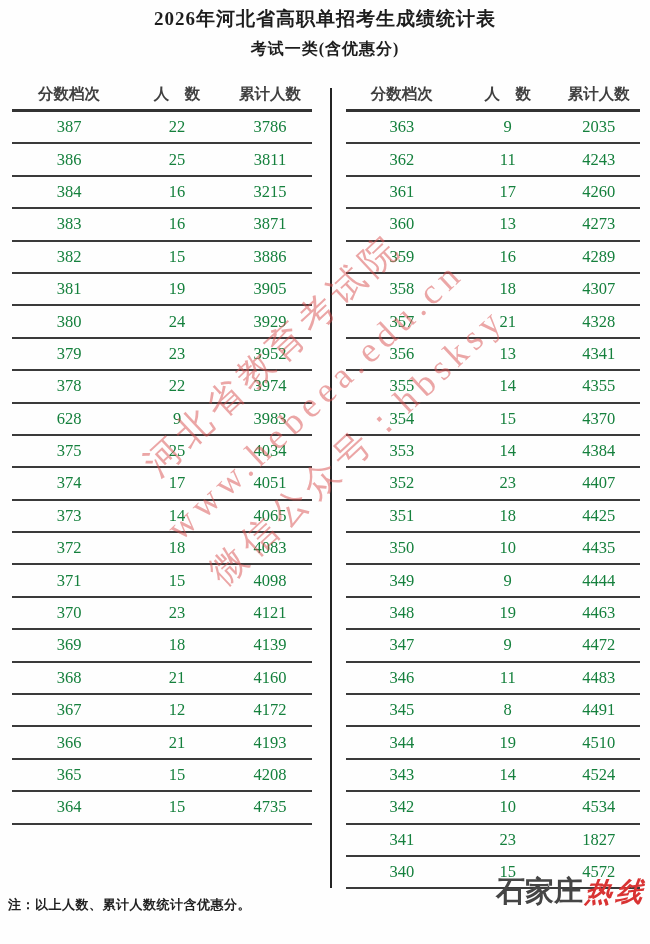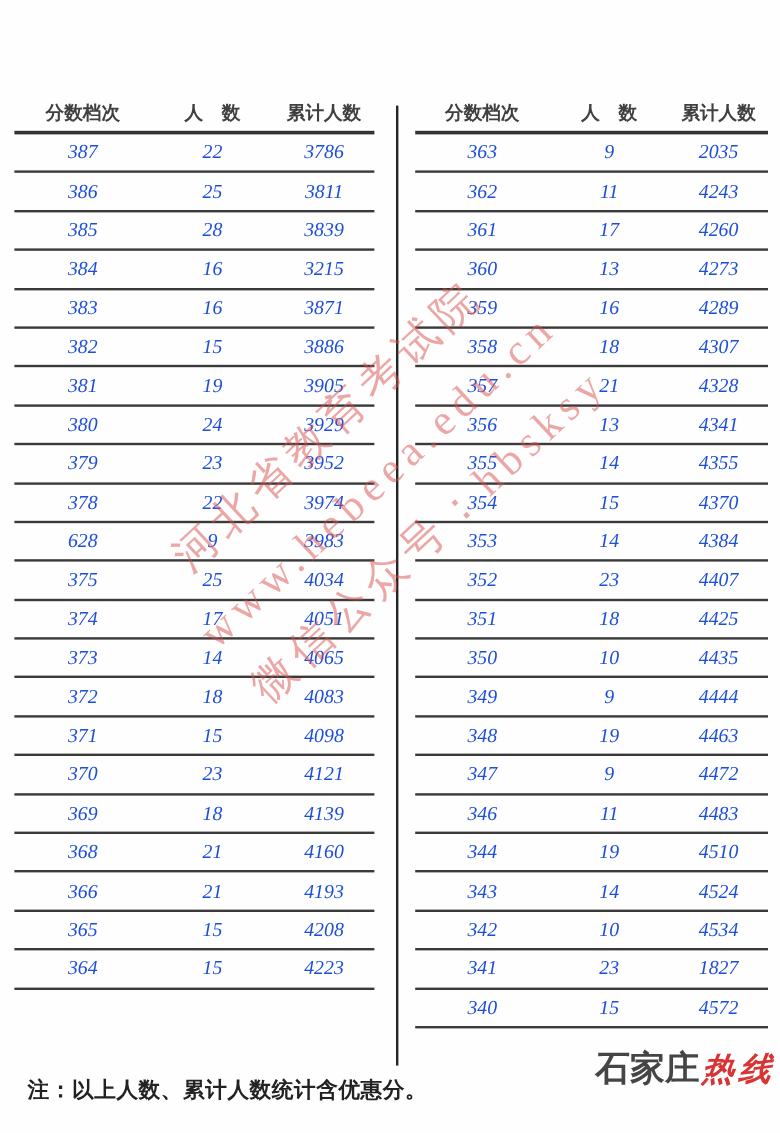--- a/index.html
+++ b/index.html
@@ -23,21 +23,21 @@
   #table-right{left:346px;width:294px;}
 
   .thead{
     display:grid;grid-template-columns:38% 34% 28%;
     padding-bottom:4px;border-bottom:3px solid #333333;
     font-weight:bold;font-size:15.5px;color:#404040;
   }
   .trow{
     display:grid;grid-template-columns:38% 34% 28%;
     height:30.4px;border-bottom:2px solid #3a3a3a;
-    align-items:center;font-size:16.5px;color:#1d4ed8;font-style:italic;
+    align-items:center;font-size:16.5px;color:#15803d;
   }
   .tcell{text-align:center;white-space:nowrap;}
 
   .col-divider{
     position:absolute;left:330px;top:88px;width:2px;height:800px;
     background:#242424;
   }
 
   .watermark{
     position:absolute;left:35px;top:160px;width:560px;height:480px;
@@ -45,21 +45,21 @@
     transform:rotate(-43deg);pointer-events:none;z-index:4;
   }
   .wm-line{
     font-size:36px;line-height:62px;letter-spacing:6px;white-space:nowrap;
     color:#d95050;opacity:0.5;font-family:"Liberation Serif",serif;
   }
 
   .footnote{
     position:absolute;left:8px;top:896px;
     font-family:"Liberation Sans","DejaVu Sans",sans-serif;
-    font-size:18px;font-weight:bold;color:#222222;letter-spacing:0.5px;margin-left:15px;
+    font-size:13px;font-weight:bold;color:#222222;letter-spacing:0.5px;
   }
   .page-indicator{
     position:absolute;left:0;right:0;top:920px;text-align:center;
     font-size:13.5px;color:#3a3a3a;letter-spacing:1px;
   }
 
   .logo{
     position:absolute;right:3px;top:876px;text-align:left;z-index:6;
     font-family:"Liberation Sans","DejaVu Sans",sans-serif;white-space:nowrap;
   }
@@ -69,44 +69,41 @@
     display:inline-block;transform:skewX(-8deg);margin-left:2px;
   }
   .logo-domain{font-size:19px;line-height:20px;font-weight:bold;color:#454545;margin-top:-1px;}
   .logo-domain .accent{color:#d93333;}
 </style>
 </head>
 <body>
 
 <div class="page">
 
+  <div class="doc-title">2026年河北省高职单招考生成绩统计表</div>
+  <div class="doc-subtitle">考试一类(含优惠分)</div>
 
   <div class="table-wrap" id="table-left">
     <div class="thead">
       <div class="tcell">分数档次</div>
       <div class="tcell">人　数</div>
       <div class="tcell">累计人数</div>
     </div>
     <div class="tbody">
         <div class="trow">
           <div class="tcell">387</div>
           <div class="tcell">22</div>
           <div class="tcell">3786</div>
         </div>
         <div class="trow">
           <div class="tcell">386</div>
           <div class="tcell">25</div>
           <div class="tcell">3811</div>
         </div>
         <div class="trow">
-          <div class="tcell">385</div>
-          <div class="tcell">28</div>
-          <div class="tcell">3839</div>
-        </div>
-        <div class="trow">
           <div class="tcell">384</div>
           <div class="tcell">16</div>
           <div class="tcell">3215</div>
         </div>
         <div class="trow">
           <div class="tcell">383</div>
           <div class="tcell">16</div>
           <div class="tcell">3871</div>
         </div>
         <div class="trow">
@@ -173,33 +170,38 @@
           <div class="tcell">369</div>
           <div class="tcell">18</div>
           <div class="tcell">4139</div>
         </div>
         <div class="trow">
           <div class="tcell">368</div>
           <div class="tcell">21</div>
           <div class="tcell">4160</div>
         </div>
         <div class="trow">
+          <div class="tcell">367</div>
+          <div class="tcell">12</div>
+          <div class="tcell">4172</div>
+        </div>
+        <div class="trow">
           <div class="tcell">366</div>
           <div class="tcell">21</div>
           <div class="tcell">4193</div>
         </div>
         <div class="trow">
           <div class="tcell">365</div>
           <div class="tcell">15</div>
           <div class="tcell">4208</div>
         </div>
         <div class="trow">
           <div class="tcell">364</div>
           <div class="tcell">15</div>
-          <div class="tcell">4223</div>
+          <div class="tcell">4735</div>
         </div>
       </div>
   </div>
 
   <div class="col-divider"></div>
 
   <div class="table-wrap" id="table-right">
     <div class="thead">
       <div class="tcell">分数档次</div>
       <div class="tcell">人　数</div>
@@ -290,20 +292,25 @@
           <div class="tcell">347</div>
           <div class="tcell">9</div>
           <div class="tcell">4472</div>
         </div>
         <div class="trow">
           <div class="tcell">346</div>
           <div class="tcell">11</div>
           <div class="tcell">4483</div>
         </div>
         <div class="trow">
+          <div class="tcell">345</div>
+          <div class="tcell">8</div>
+          <div class="tcell">4491</div>
+        </div>
+        <div class="trow">
           <div class="tcell">344</div>
           <div class="tcell">19</div>
           <div class="tcell">4510</div>
         </div>
         <div class="trow">
           <div class="tcell">343</div>
           <div class="tcell">14</div>
           <div class="tcell">4524</div>
         </div>
         <div class="trow">

